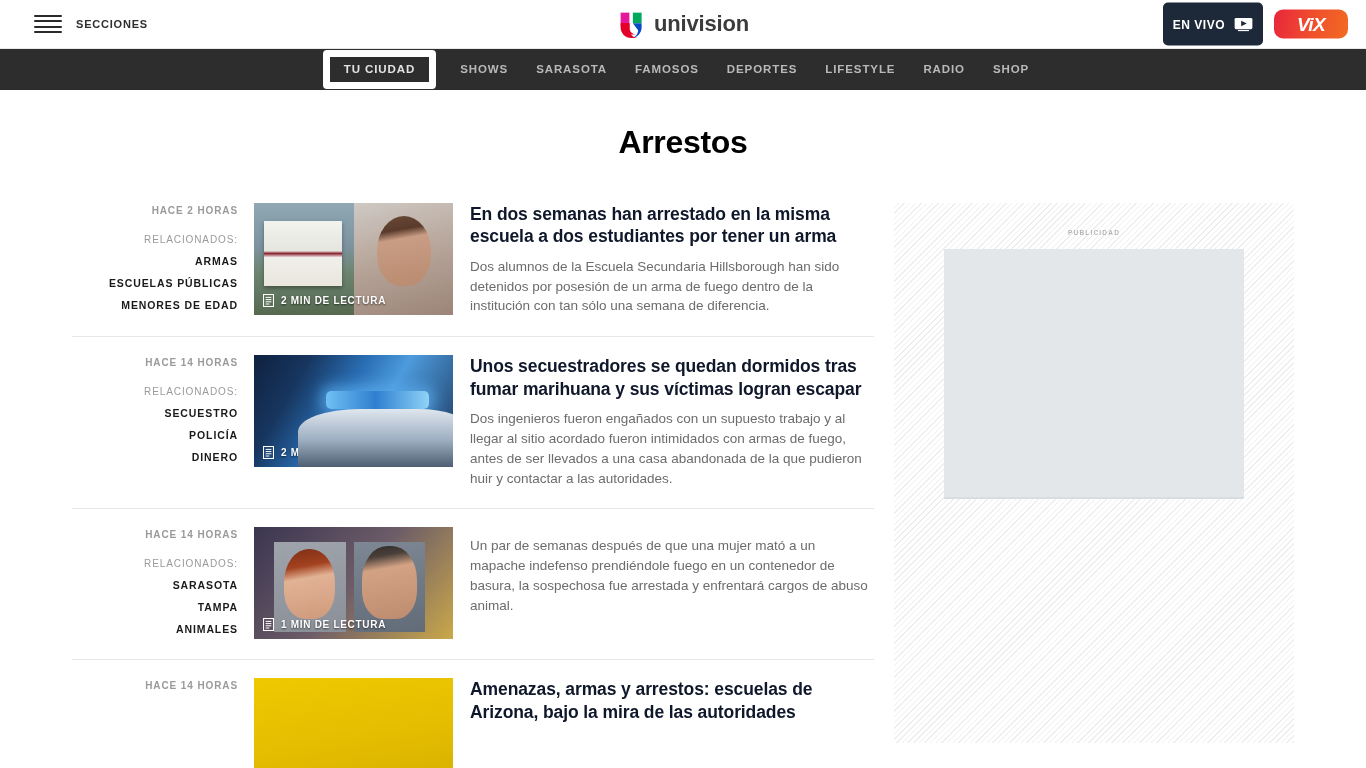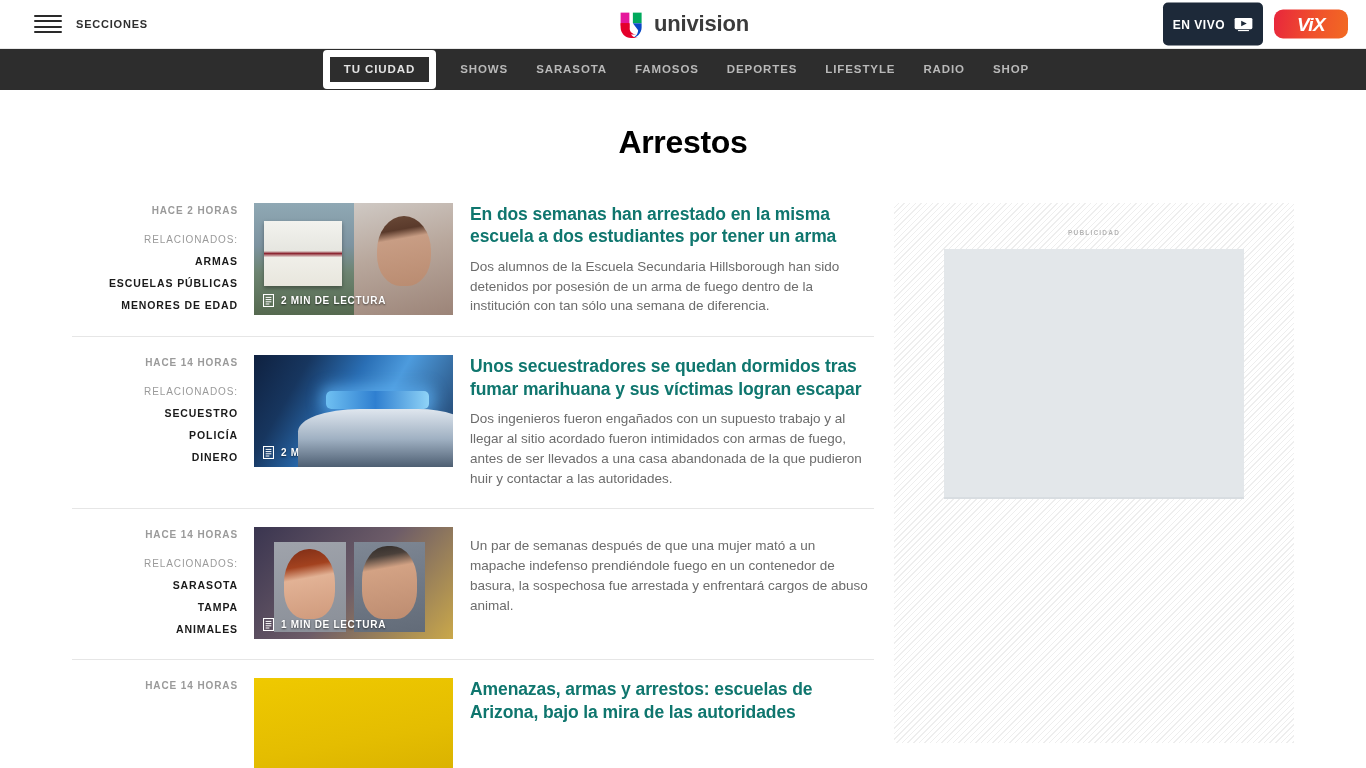--- a/index.html
+++ b/index.html
@@ -123,21 +123,21 @@
   .readtime {
     position: absolute; left: 9px; bottom: 8px;
     display: flex; align-items: center; gap: 7px;
     color: #fff; font-size: 10px; font-weight: bold; letter-spacing: 0.7px;
     text-shadow: 0 1px 2px rgba(0,0,0,.6);
   }
   .doc-icon { width: 11px; height: 13px; display: block; }
 
   .text-col { padding-left: 17px; flex: 1; }
   .headline {
-    font-size: 17.5px; font-weight: bold; color: #0f766e; line-height: 1.28;
+    font-size: 17.5px; font-weight: bold; color: #0f172a; line-height: 1.28;
     letter-spacing: -0.1px; cursor: pointer;
   }
   .dek {
     font-size: 13.5px; color: #6c6c6c; line-height: 1.47; margin-top: 9px;
   }
 
   
   .ad-rail {
     width: 400px; flex: none; margin-left: 20px;
     background-color: #fbfbfb;

